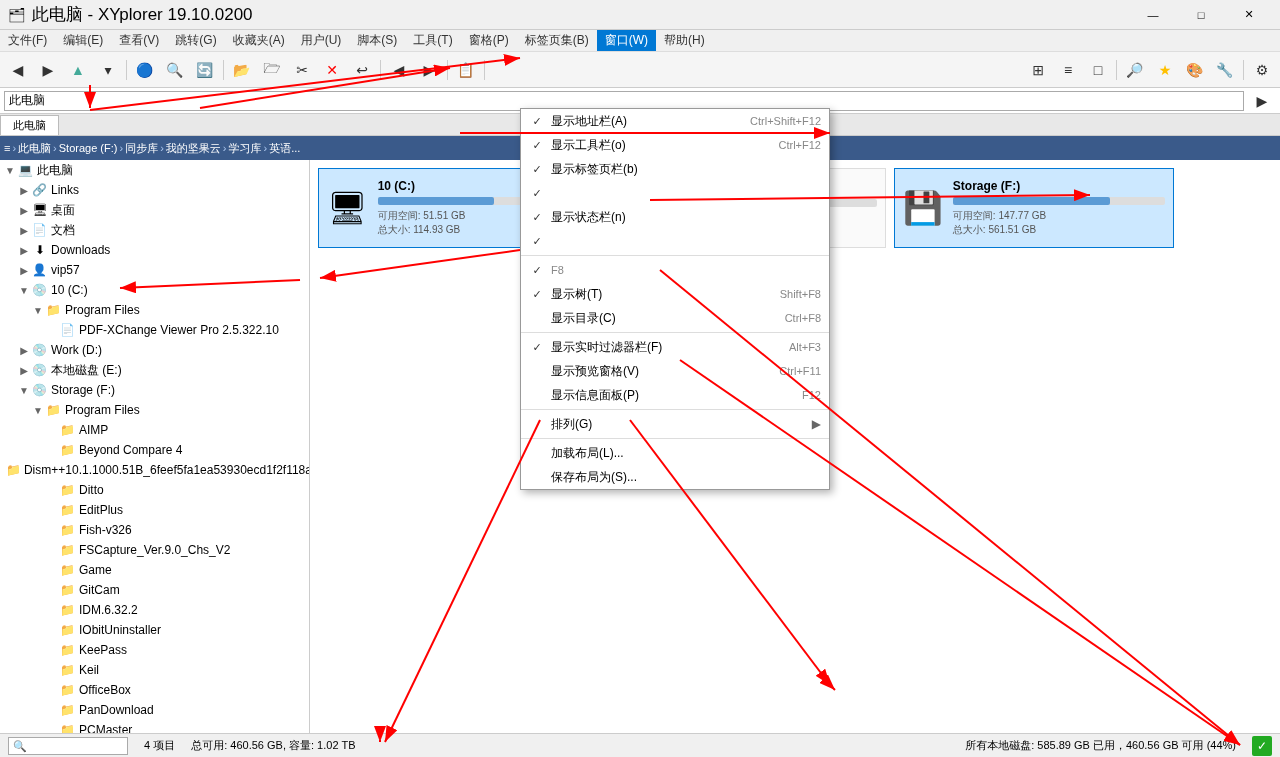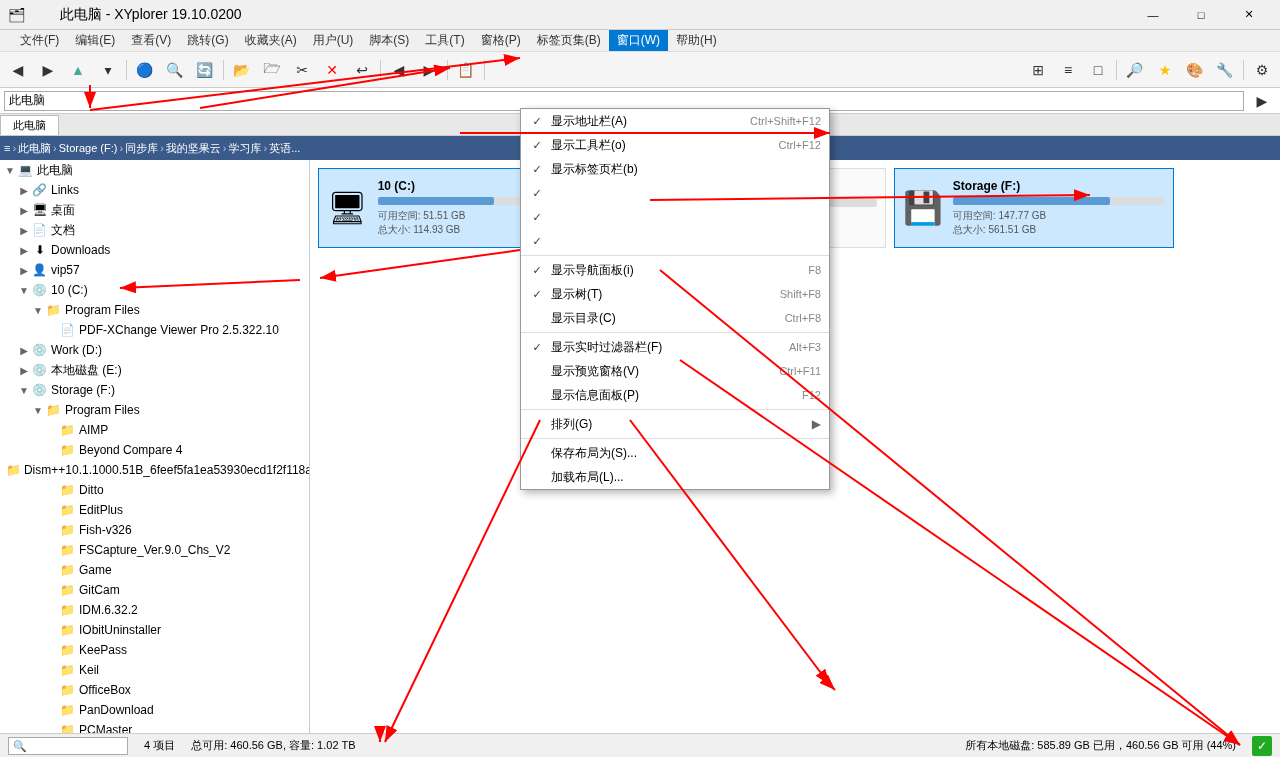--- a/index.html
+++ b/index.html
@@ -4,21 +4,21 @@
   <style>
     * { margin: 0; padding: 0; box-sizing: border-box; }
     body { font-family: 'Microsoft YaHei', Arial, sans-serif; font-size: 12px; background: #f0f0f0; width: 1280px; height: 757px; overflow: hidden; position: relative; }
     
     
     .title-bar { background: #f0f0f0; height: 30px; display: flex; align-items: center; border-bottom: 1px solid #ccc; padding: 0 8px; position: relative; }
     .title-bar-controls { display: flex; gap: 2px; }
     .title-bar-btn { width: 46px; height: 30px; display: flex; align-items: center; justify-content: center; cursor: pointer; font-size: 11px; }
     
     
-    .menu-bar { background: #f0f0f0; height: 22px; display: flex; align-items: center; border-bottom: 1px solid #ddd; padding: 0 12px; }
+    .menu-bar { background: #f0f0f0; height: 22px; display: flex; align-items: center; border-bottom: 1px solid #ddd; padding: 0 0; }
     .menu-item { padding: 2px 8px; cursor: pointer; font-size: 12px; color: #333; }
     
     
     .toolbar { background: #f5f5f5; height: 36px; display: flex; align-items: center; border-bottom: 1px solid #ccc; padding: 0 4px; gap: 2px; }
     .tb-btn { width: 28px; height: 28px; display: flex; align-items: center; justify-content: center; cursor: pointer; border: 1px solid transparent; border-radius: 2px; font-size: 14px; color: #333; }
     .tb-separator { width: 1px; height: 20px; background: #ccc; margin: 0 2px; }
     
     
     .address-bar { background: #fff; height: 26px; display: flex; align-items: center; border-bottom: 1px solid #ccc; padding: 0 4px; gap: 4px; }
     .address-input { flex: 1; height: 20px; border: 1px solid #aaa; padding: 0 4px; font-size: 12px; background: white; }
@@ -76,21 +76,21 @@
     
     .menu-item.window-active { background: #0078d4; color: white; }
     
     .right-panel-content { flex: 1; overflow-y: auto; }
   </style>
 </head>
 <body>
 
 <div class="title-bar">
   <span style="font-size:14px; margin-right:6px;">🗂</span>
-  <span style="flex:1; font-size:14px;margin-left:28px;">此电脑 - XYplorer 19.10.0200</span>
+  <span style="flex:1; font-size:17px;">此电脑 - XYplorer 19.10.0200</span>
   <div class="title-bar-controls">
     <div class="title-bar-btn">—</div>
     <div class="title-bar-btn">□</div>
     <div class="title-bar-btn close">✕</div>
   </div>
 </div>
 
 <div class="menu-bar">
   <span class="menu-item">文件(F)</span>
   <span class="menu-item">编辑(E)</span>
@@ -414,32 +414,32 @@
     <span class="dd-shortcut"></span>
 
   </div>
       <div class="dd-item">
     <span class="dd-check">✓</span>
     <span class="dd-shortcut"></span>
 
   </div>
       <div class="dd-item">
     <span class="dd-check">✓</span>
+    <span class="dd-label">显示状态栏(n)</span>
     <span class="dd-shortcut"></span>
 
   </div>
       <div class="dd-item">
     <span class="dd-check">✓</span>
     <span class="dd-shortcut"></span>
 
   </div>
       <div class="dd-separator"></div>
       <div class="dd-item">
     <span class="dd-check">✓</span>
-    <span class="dd-label">显示导航面板(i)</span>
     <span class="dd-shortcut">F8</span>
 
   </div>
       <div class="dd-item">
     <span class="dd-check">✓</span>
     <span class="dd-label">显示树(T)</span>
     <span class="dd-shortcut">Shift+F8</span>
 
   </div>
       <div class="dd-item">
@@ -470,27 +470,27 @@
       <div class="dd-separator"></div>
       <div class="dd-item">
     <span class="dd-check"></span>
     <span class="dd-label">排列(G)</span>
     <span class="dd-shortcut"></span>
     <span class="dd-arrow">▶</span>
   </div>
       <div class="dd-separator"></div>
       <div class="dd-item">
     <span class="dd-check"></span>
+    <span class="dd-label">加载布局(L)...</span>
+    <span class="dd-shortcut"></span>
+
+  </div>
+      <div class="dd-item">
+    <span class="dd-check"></span>
     <span class="dd-label">保存布局为(S)...</span>
-    <span class="dd-shortcut"></span>
-
-  </div>
-      <div class="dd-item">
-    <span class="dd-check"></span>
-    <span class="dd-label">加载布局(L)...</span>
     <span class="dd-shortcut"></span>
 
   </div>
     </div>
 </div>
 
 <svg class="red-arrow-overlay" viewBox="0 0 1280 757">
   <defs>
     <marker id="arrowhead" markerWidth="8" markerHeight="6" refX="8" refY="3" orient="auto">
       <polygon points="0 0, 8 3, 0 6" fill="red"></polygon>

